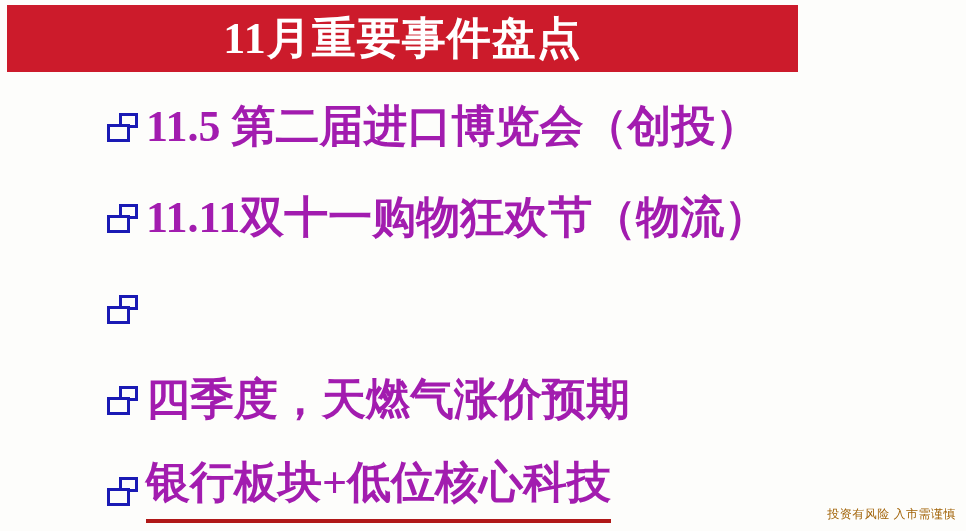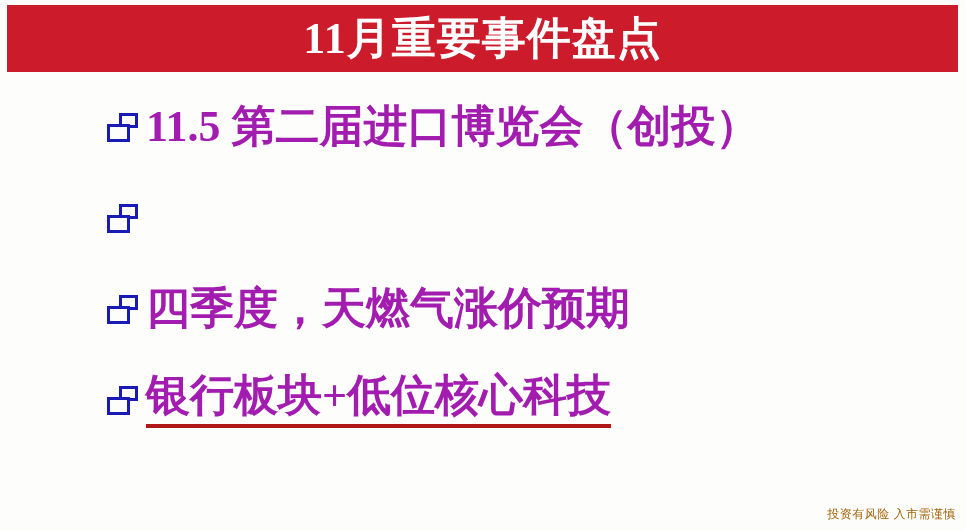--- a/index.html
+++ b/index.html
@@ -20,21 +20,21 @@
     width: 966px;
     height: 531px;
     background: #fdfdfb;
   }
 
   
   .title-banner {
     position: absolute;
     left: 7px;
     top: 5px;
-    width: 951px;
+    width: 791px;
     height: 67px;
     background: #cc1b2b;
     display: flex;
     align-items: center;
     justify-content: center;
     box-sizing: border-box;
   }
   .title-text {
     color: #ffffff;
     font-family: "Liberation Serif", "DejaVu Serif", serif;
@@ -95,21 +95,21 @@
     color: #a21caf;
     font-family: "Liberation Serif", "DejaVu Serif", serif;
     font-size: 44px;
     font-weight: 700;
     line-height: 1.05;
     white-space: nowrap;
     letter-spacing: 0px;
   }
   .bullet-row.underlined .bullet-text {
     border-bottom: 4px solid #b01818;
-    padding-bottom: 4px;
+    padding-bottom: 12px;
   }
 
   
   .footer-note {
     position: absolute;
     right: 10px;
     bottom: 8px;
     color: #a16207;
     font-family: "Liberation Sans", "DejaVu Sans", sans-serif;
     font-size: 12px;
@@ -130,20 +130,27 @@
   <div class="bullet-list">
 
     <div class="bullet-row">
       <span class="bullet-icon">
         <span class="rect-back"></span>
         <span class="rect-front"></span>
       </span>
       <span class="bullet-text">11.5 第二届进口博览会（创投）</span>
     </div>
 
+    <div class="bullet-row">
+      <span class="bullet-icon">
+        <span class="rect-back"></span>
+        <span class="rect-front"></span>
+      </span>
+      <span class="bullet-text">11.11双十一购物狂欢节（物流）</span>
+    </div>
 
     <div class="bullet-row">
       <span class="bullet-icon">
         <span class="rect-back"></span>
         <span class="rect-front"></span>
       </span>
     </div>
 
     <div class="bullet-row">
       <span class="bullet-icon">

